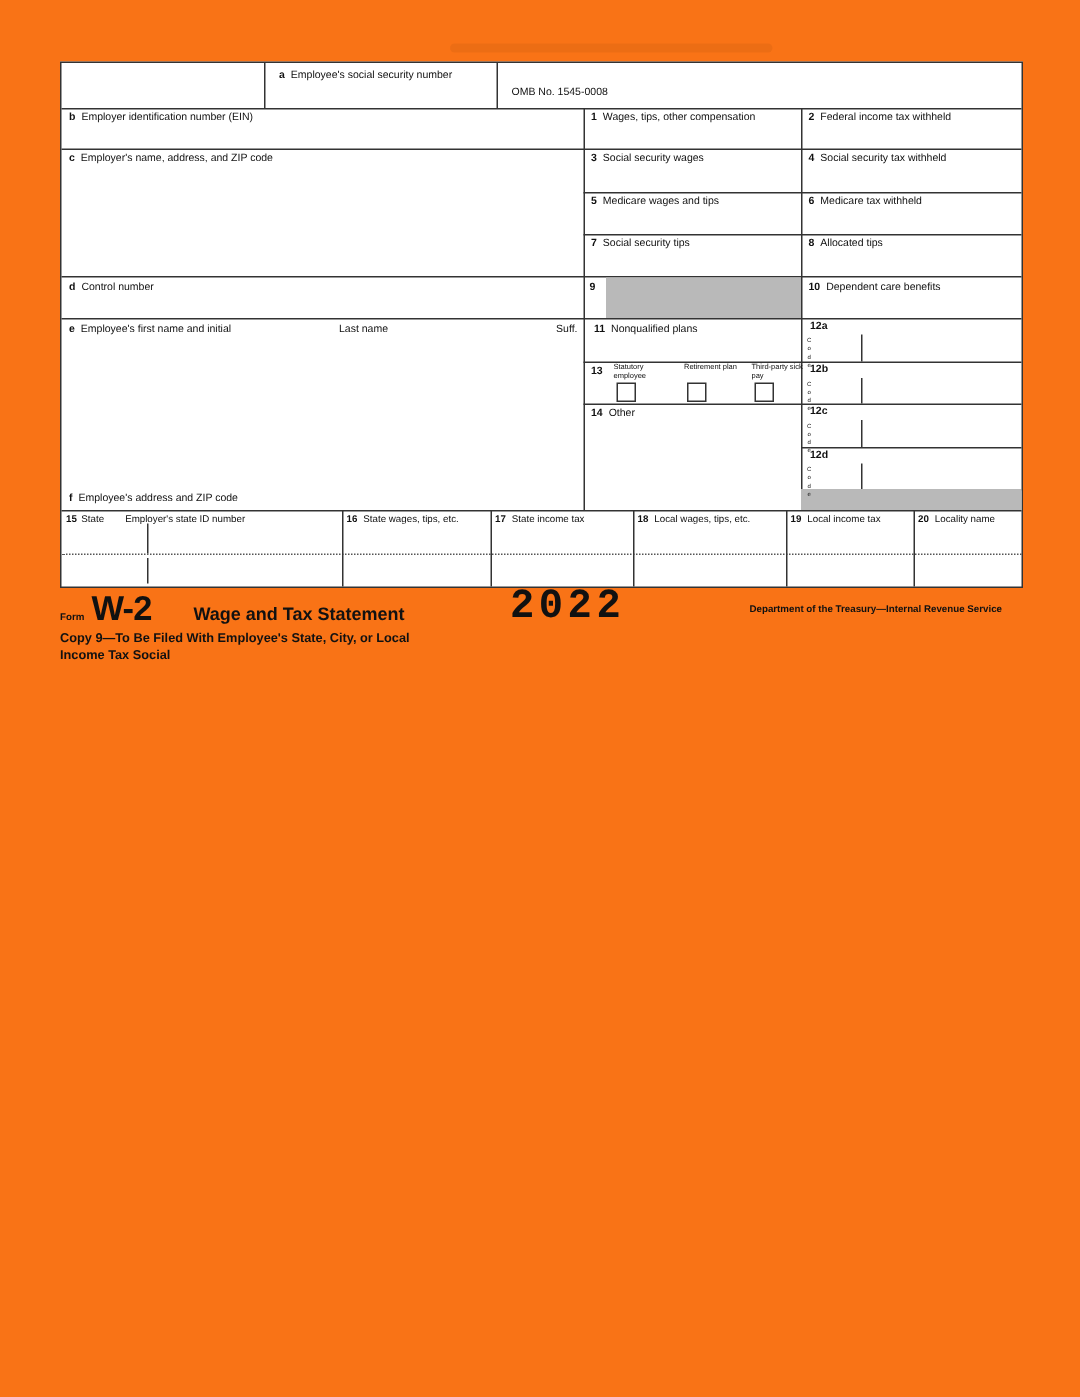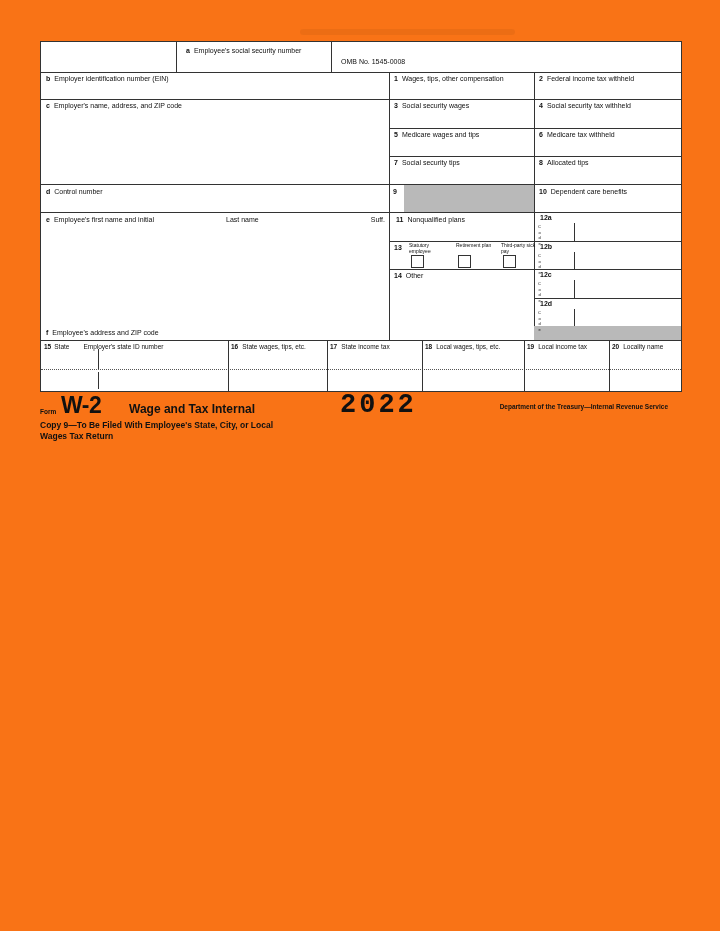--- a/index.html
+++ b/index.html
@@ -123,21 +123,21 @@
     <span class="lbl" style="left:3px;top:301px;font-size:6.5px;"><b class="num" style="margin-right:3px;">15</b><span class="gap">State</span><span>Employer's state ID number</span></span>
     <span class="lbl" style="left:190px;top:301px;font-size:6.5px;"><b class="num">16</b><span>State wages, tips, etc.</span></span>
     <span class="lbl" style="left:289px;top:301px;font-size:6.5px;"><b class="num">17</b><span>State income tax</span></span>
     <span class="lbl" style="left:384px;top:301px;font-size:6.5px;"><b class="num">18</b><span>Local wages, tips, etc.</span></span>
     <span class="lbl" style="left:486px;top:301px;font-size:6.5px;"><b class="num">19</b><span>Local income tax</span></span>
     <span class="lbl" style="left:571px;top:301px;font-size:6.5px;"><b class="num">20</b><span>Locality name</span></span>
   </div>
 
   <span class="footer-form-word">Form</span>
   <span class="footer-form-name">W-2</span>
-  <span class="footer-form-title">Wage and Tax Internal</span>
+  <span class="footer-form-title">Wage and Tax Statement</span>
   <span class="footer-year">2022</span>
   <span class="footer-agency">Department of the Treasury—Internal Revenue Service</span>
   <div class="footer-copy">
     <div>Copy 9—To Be Filed With Employee's State, City, or Local</div>
-    <div>Wages Tax Return</div>
+    <div>Income Tax Social</div>
   </div>
 
 </div>
 
 </body></html>

